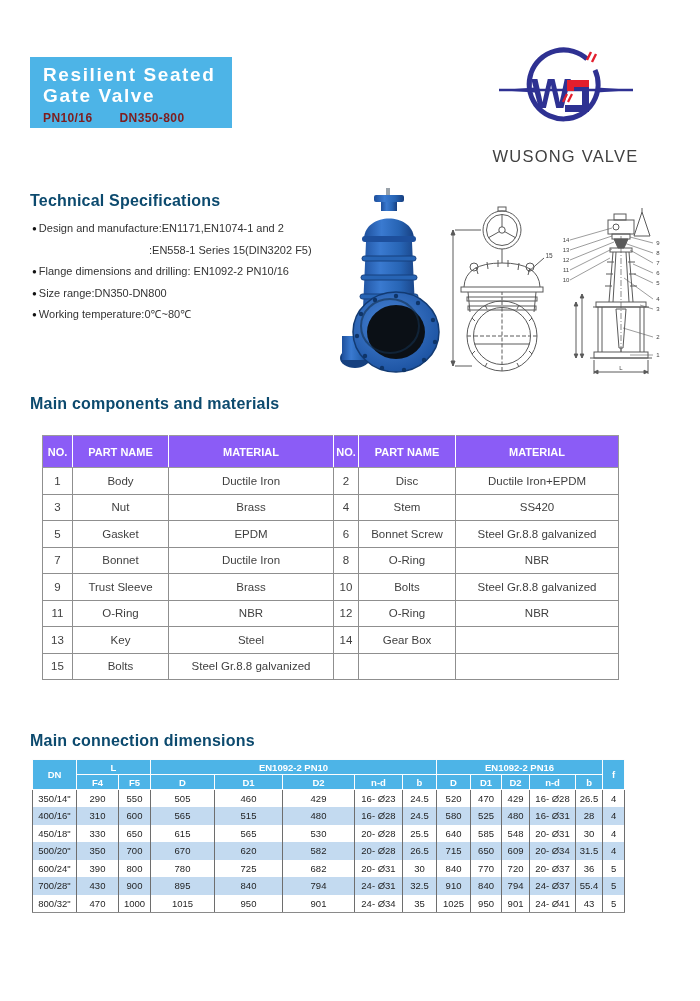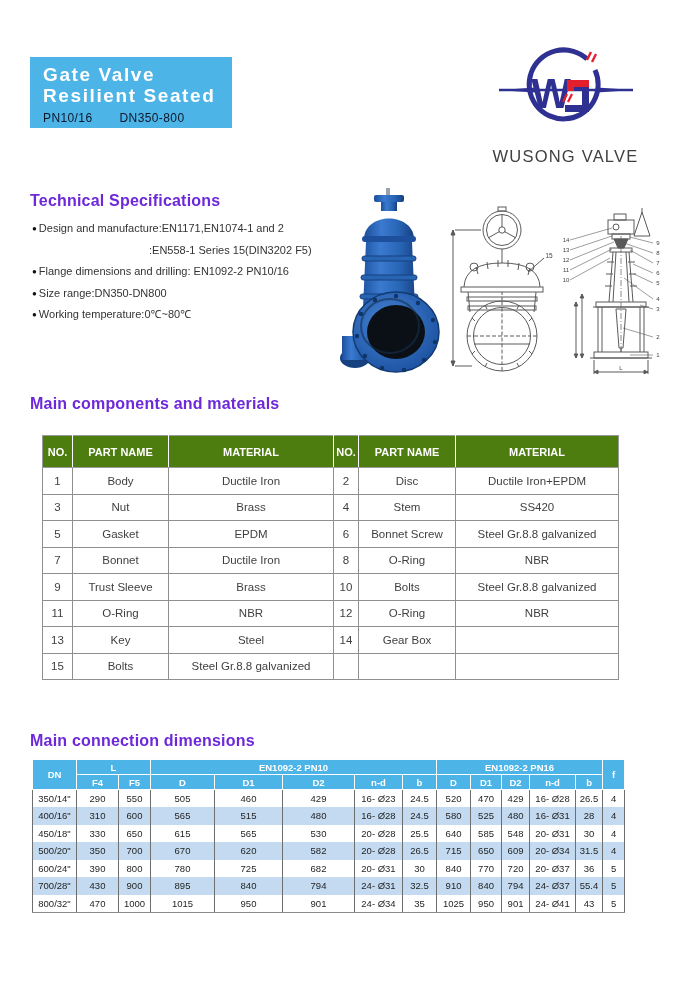--- a/index.html
+++ b/index.html
@@ -10,47 +10,47 @@
     font-family:"Liberation Sans", sans-serif; color:#3c3c3c;
   }
 
   
   .header-row { display:flex; justify-content:space-between; align-items:flex-start; padding:46px 30px 0 30px; }
   .banner {
     margin-top:11px; width:202px; height:71px; background:#4db4e7; color:#fff;
     padding:7px 0 0 13px;
   }
   .banner-title { font-size:19px; font-weight:bold; line-height:1.13; letter-spacing:1.6px; }
-  .banner-sub { margin-top:4px; font-size:12px; color:#0f172a; font-weight:normal; letter-spacing:.4px; }
+  .banner-sub { margin-top:4px; font-size:12px; color:#7f1d1d; font-weight:bold; letter-spacing:.4px; }
   .banner-sub .dn-part { margin-left:27px; }
   .logo-block { width:165px; text-align:center; margin-right:22px; }
   .logo-text { color:#404040; font-weight:normal; font-size:16.5px; letter-spacing:1.2px; margin-top:1px; white-space:nowrap; }
 
   
-  h2.sec { color:#6d28d9; font-size:16px; font-weight:bold; margin:0; letter-spacing:.2px; }
+  h2.sec { color:#0c4a6e; font-size:16px; font-weight:bold; margin:0; letter-spacing:.2px; }
 
   
   .specs-row { display:flex; margin-top:26px; padding-left:30px; }
   .specs-col { width:308px; flex:0 0 308px; }
   .spec-list { margin:8px 0 0 2px; padding:0; list-style:none; font-size:11px; color:#333; }
   .spec-list li { line-height:21.5px; white-space:nowrap; }
   .spec-list li .blt { font-size:8px; vertical-align:1px; margin-right:2px; color:#111; }
   .spec-list li.cont { padding-left:117px; }
 
   
   .images-col { display:flex; align-items:flex-start; }
   .img-photo { margin-top:-6px; }
   .img-front { margin-top:14px; margin-left:6px; }
   .img-section { margin-top:14px; margin-left:2px; }
 
   
   .components-sec { padding:0 30px; margin-top:13px; }
   table.comp { border-collapse:collapse; width:576px; margin:22px 0 0 12px; table-layout:fixed; }
   table.comp th {
-    background:#4d7c0f; color:#fff; font-size:11px; font-weight:bold;
+    background:#8b5cf6; color:#fff; font-size:11px; font-weight:bold;
     height:32px; border:1px solid #fff; border-top:1px solid #9a9a9a; border-bottom:1px solid #9a9a9a;
   }
   table.comp th:first-child { border-left:1px solid #9a9a9a; }
   table.comp th:last-child { border-right:1px solid #9a9a9a; }
   table.comp td {
     border:1px solid #8f8f8f; height:26.5px; text-align:center;
     font-size:11.5px; color:#3f3f3f; background:#fff; overflow:hidden; white-space:nowrap;
   }
 
   
@@ -70,22 +70,22 @@
   svg text { font-family:"Liberation Sans", sans-serif; }
 </style>
 </head>
 <body>
 
 <div class="page">
 
   <div class="header-row">
     <div class="banner">
       <div class="banner-title">
+        <div>Resilient Seated</div>
         <div>Gate Valve</div>
-        <div>Resilient Seated</div>
       </div>
       <div class="banner-sub">
         <span>PN10/16</span><span class="dn-part">DN350-800</span>
       </div>
     </div>
 
     <div class="logo-block">
       <svg width="150" height="96" viewBox="0 0 150 96">
 
         <path d="M 96,13 A 34.5 34.5 0 1 0 104,24" fill="none" stroke="#2e3192" stroke-width="5"></path>

